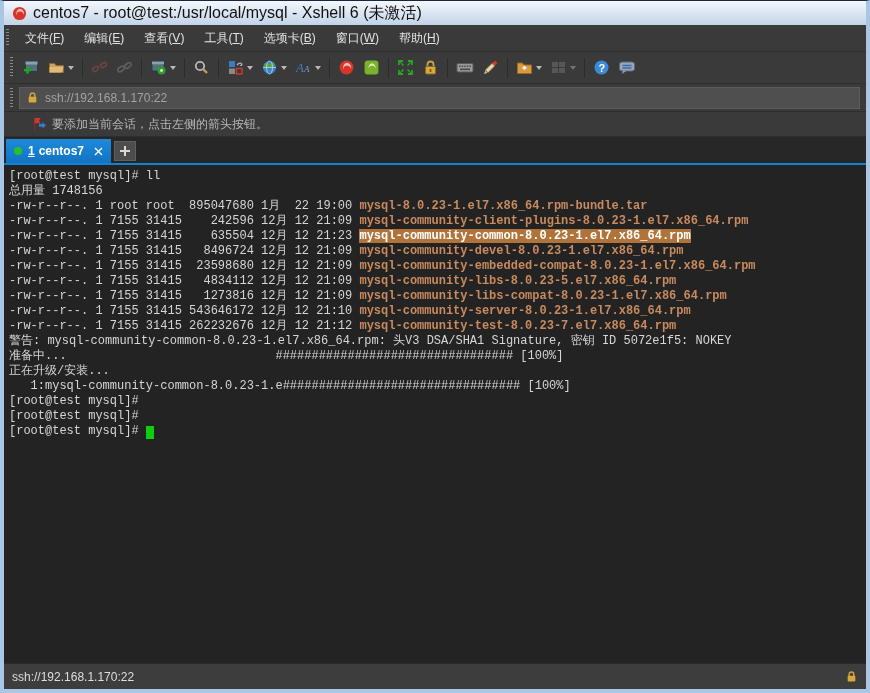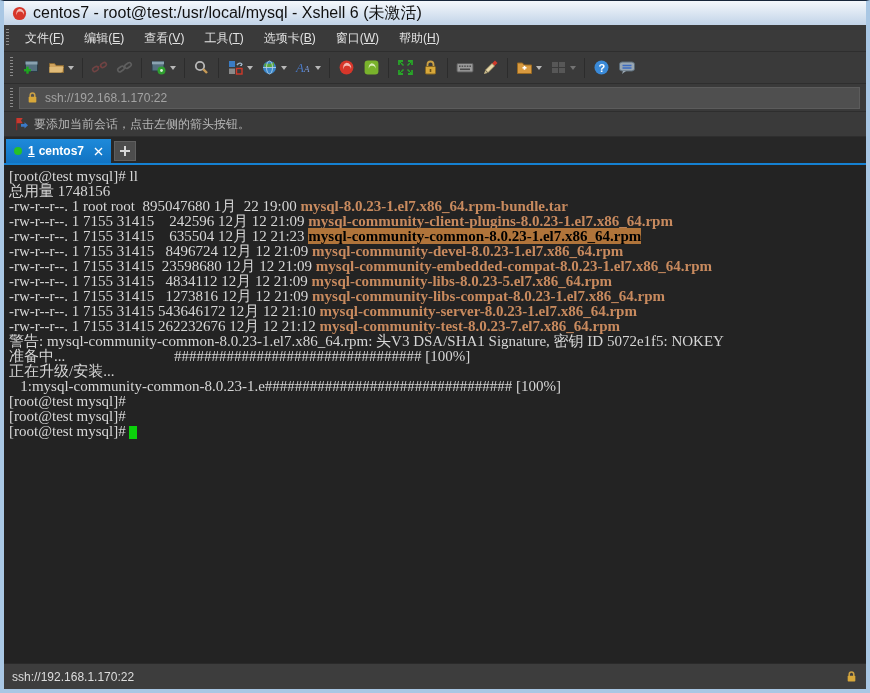--- a/index.html
+++ b/index.html
@@ -27,38 +27,38 @@
     border-top:4px solid #b8b8b8;margin-left:3px;}
   .tsep{width:1px;height:20px;background:#575757;margin:0 4px;border-right:1px solid #2c2c2c;}
   
   .addr-row{height:28px;background:#3a3a3a;display:flex;align-items:center;flex:0 0 auto;
     border-bottom:1px solid #2e2e2e;padding:0 6px 0 4px;}
   .addr-field{flex:1;height:22px;background:#4f4f4f;border:1px solid #5c5c5c;display:flex;
     align-items:center;padding:0 6px;}
   .addr-url{color:#a3a3a3;font-size:12px;margin-left:6px;}
   
   .info-row{height:25px;background:#3a3a3a;display:flex;align-items:center;flex:0 0 auto;
-    padding-left:10px;border-bottom:1px solid #2e2e2e;}
+    padding-left:28px;border-bottom:1px solid #2e2e2e;}
   .info-text{color:#b7b7b7;font-size:12px;margin-left:6px;}
   
   .tabbar{height:26px;background:#272727;display:flex;align-items:flex-end;flex:0 0 auto;padding-left:2px;}
   .tab{height:24px;background:linear-gradient(#1e8ada,#1173c2);display:flex;align-items:center;
     padding:0 8px;color:#fff;font-size:12px;font-weight:bold;}
   .tab .dot{width:8px;height:8px;border-radius:50%;background:#27c127;margin-right:6px;}
   .tab .tab-num{text-decoration:underline;margin-right:4px;}
   .tab .close{margin-left:10px;display:flex;}
   .plus-tab{width:22px;height:20px;background:#4d4d4d;border:1px solid #5f5f5f;margin-left:3px;
     display:flex;align-items:center;justify-content:center;margin-bottom:2px;}
   .accent-line{height:2px;background:#1581d2;flex:0 0 auto;}
   
   .terminal{flex:1;background:#232323;overflow:hidden;padding:4px 0 0 5px;cursor:text;}
-  .tline{font-family:Liberation Serif, serif;font-size:15px;line-height:15px;height:15px;
+  .tline{font-family:Liberation Mono, monospace;font-size:12px;line-height:15px;height:15px;
     color:#d6d6d6;white-space:pre;}
   .seg-file{color:#c88a5e;font-weight:bold;}
-  .seg-file-selected{color:#000000;background:#b0743a;font-weight:bold;}
+  .seg-file-selected{color:#ffffff;background:#b0743a;font-weight:bold;}
   .seg-cmd-underline{border-bottom:2px solid #c8281e;}
   .seg-cursor{display:inline-block;width:8px;height:13px;background:#0bd00b;vertical-align:-2px;}
   
   .statusbar{height:26px;background:#3d3d3d;border-top:1px solid #2a2a2a;display:flex;
     align-items:center;padding:0 8px;flex:0 0 auto;}
   .status-text{color:#dedede;font-size:12px;}
   .statusbar .spacer{flex:1;}
   svg{display:block;}
 </style>
 </head>

